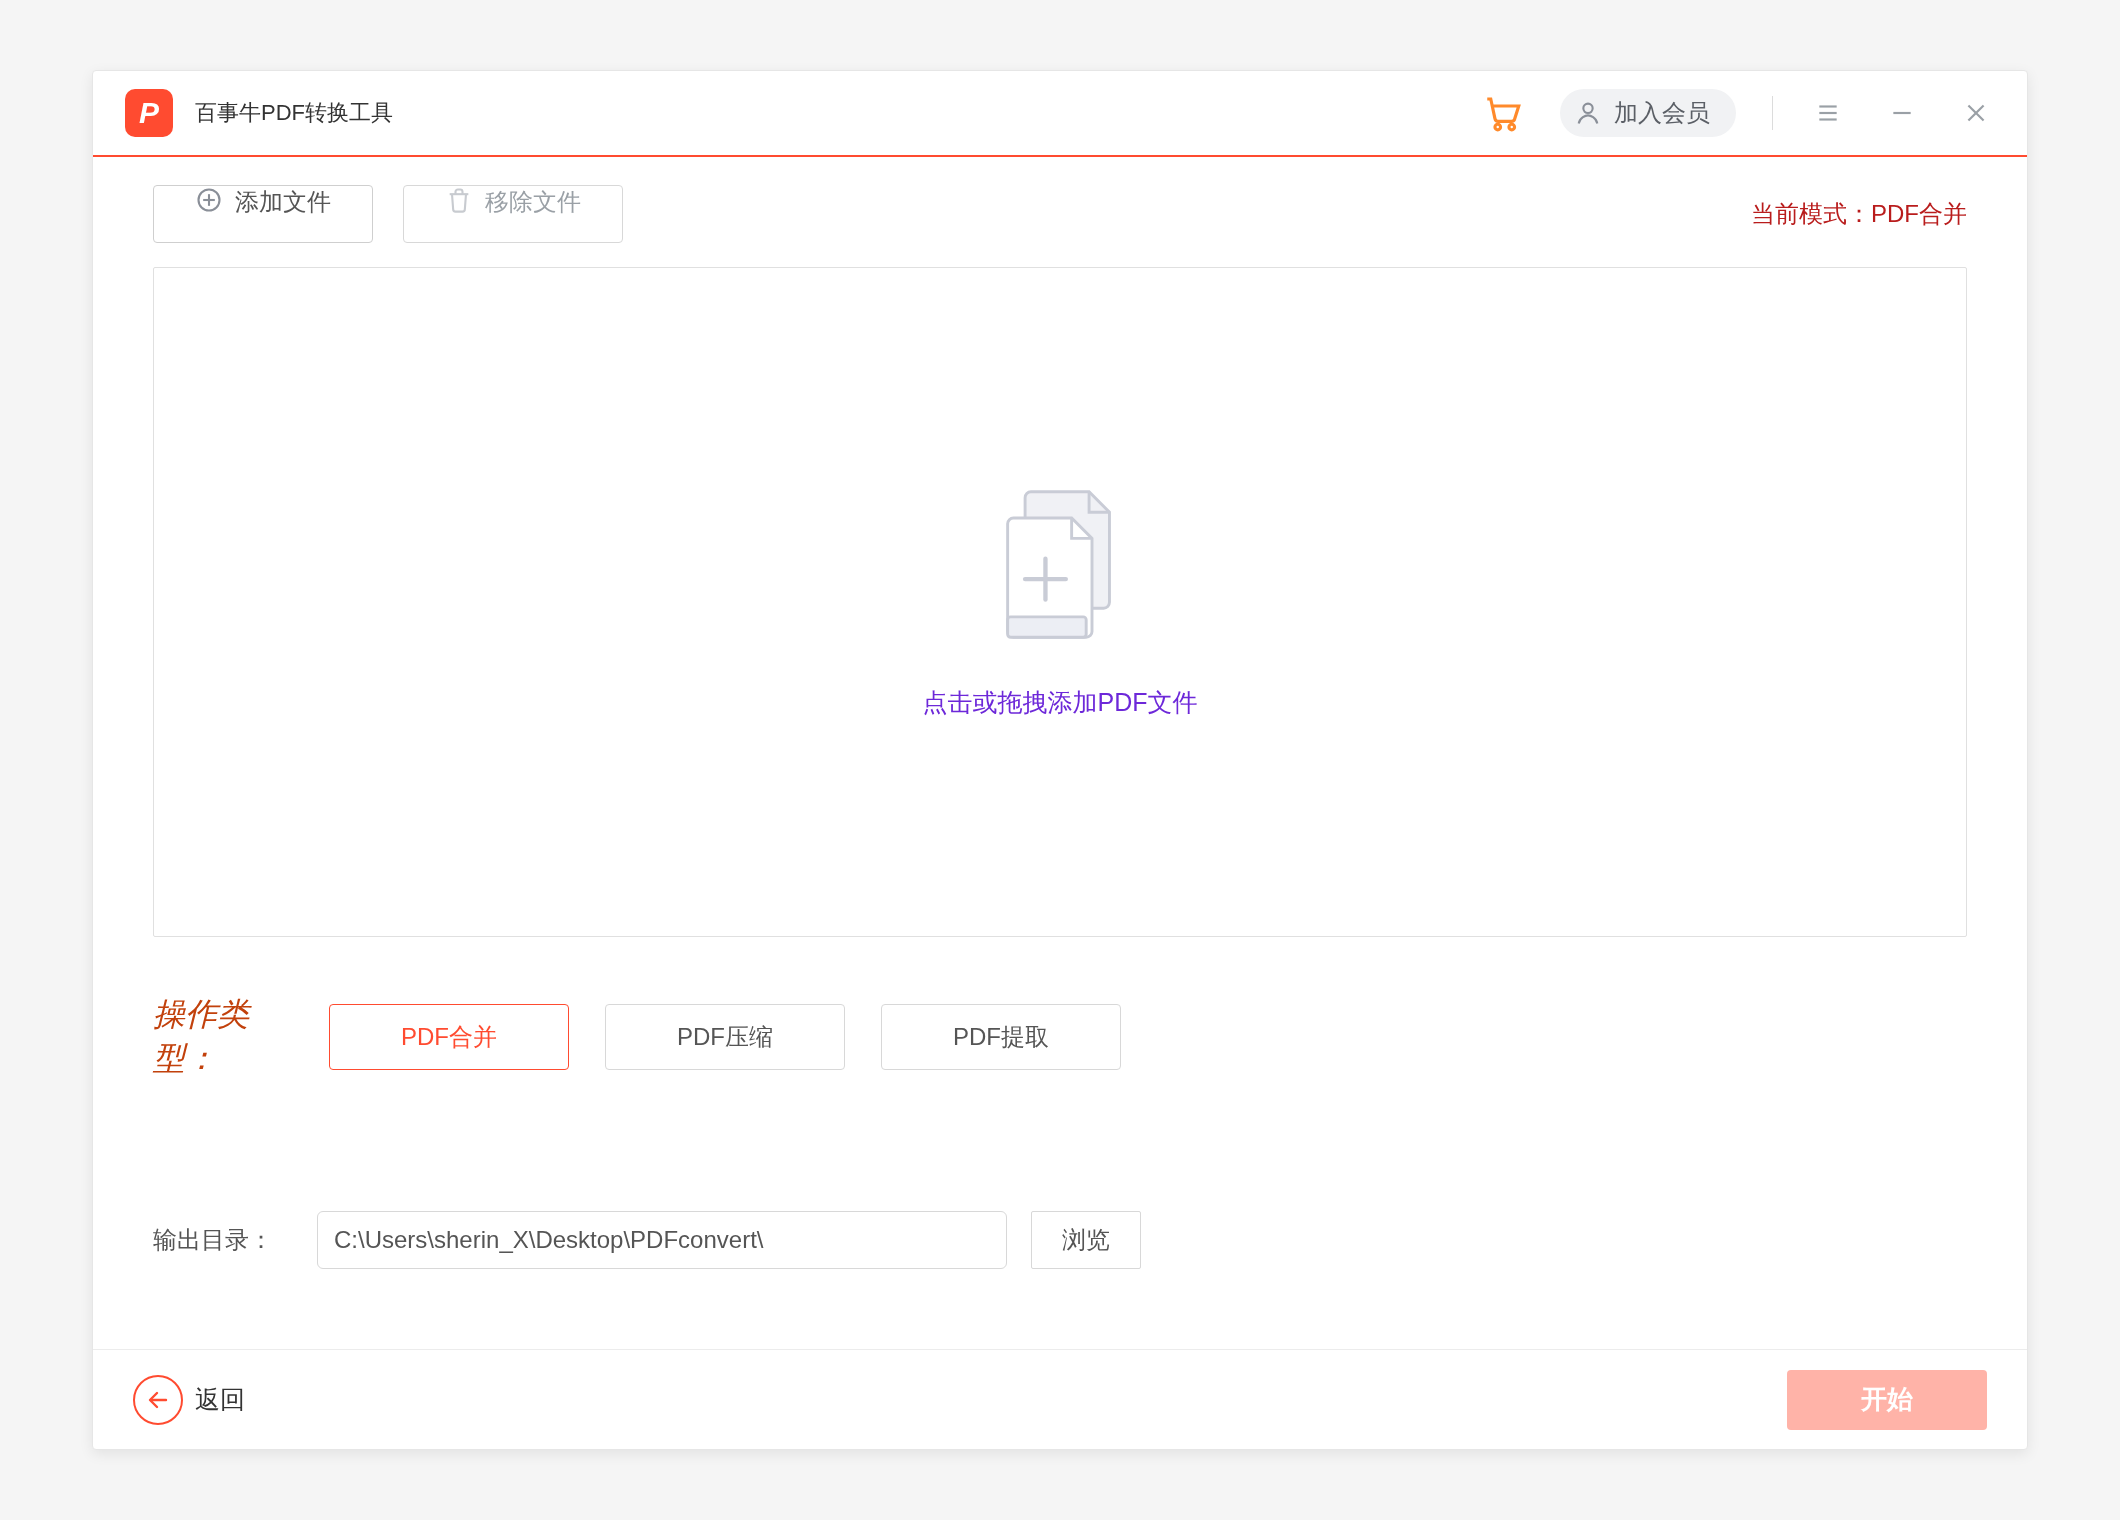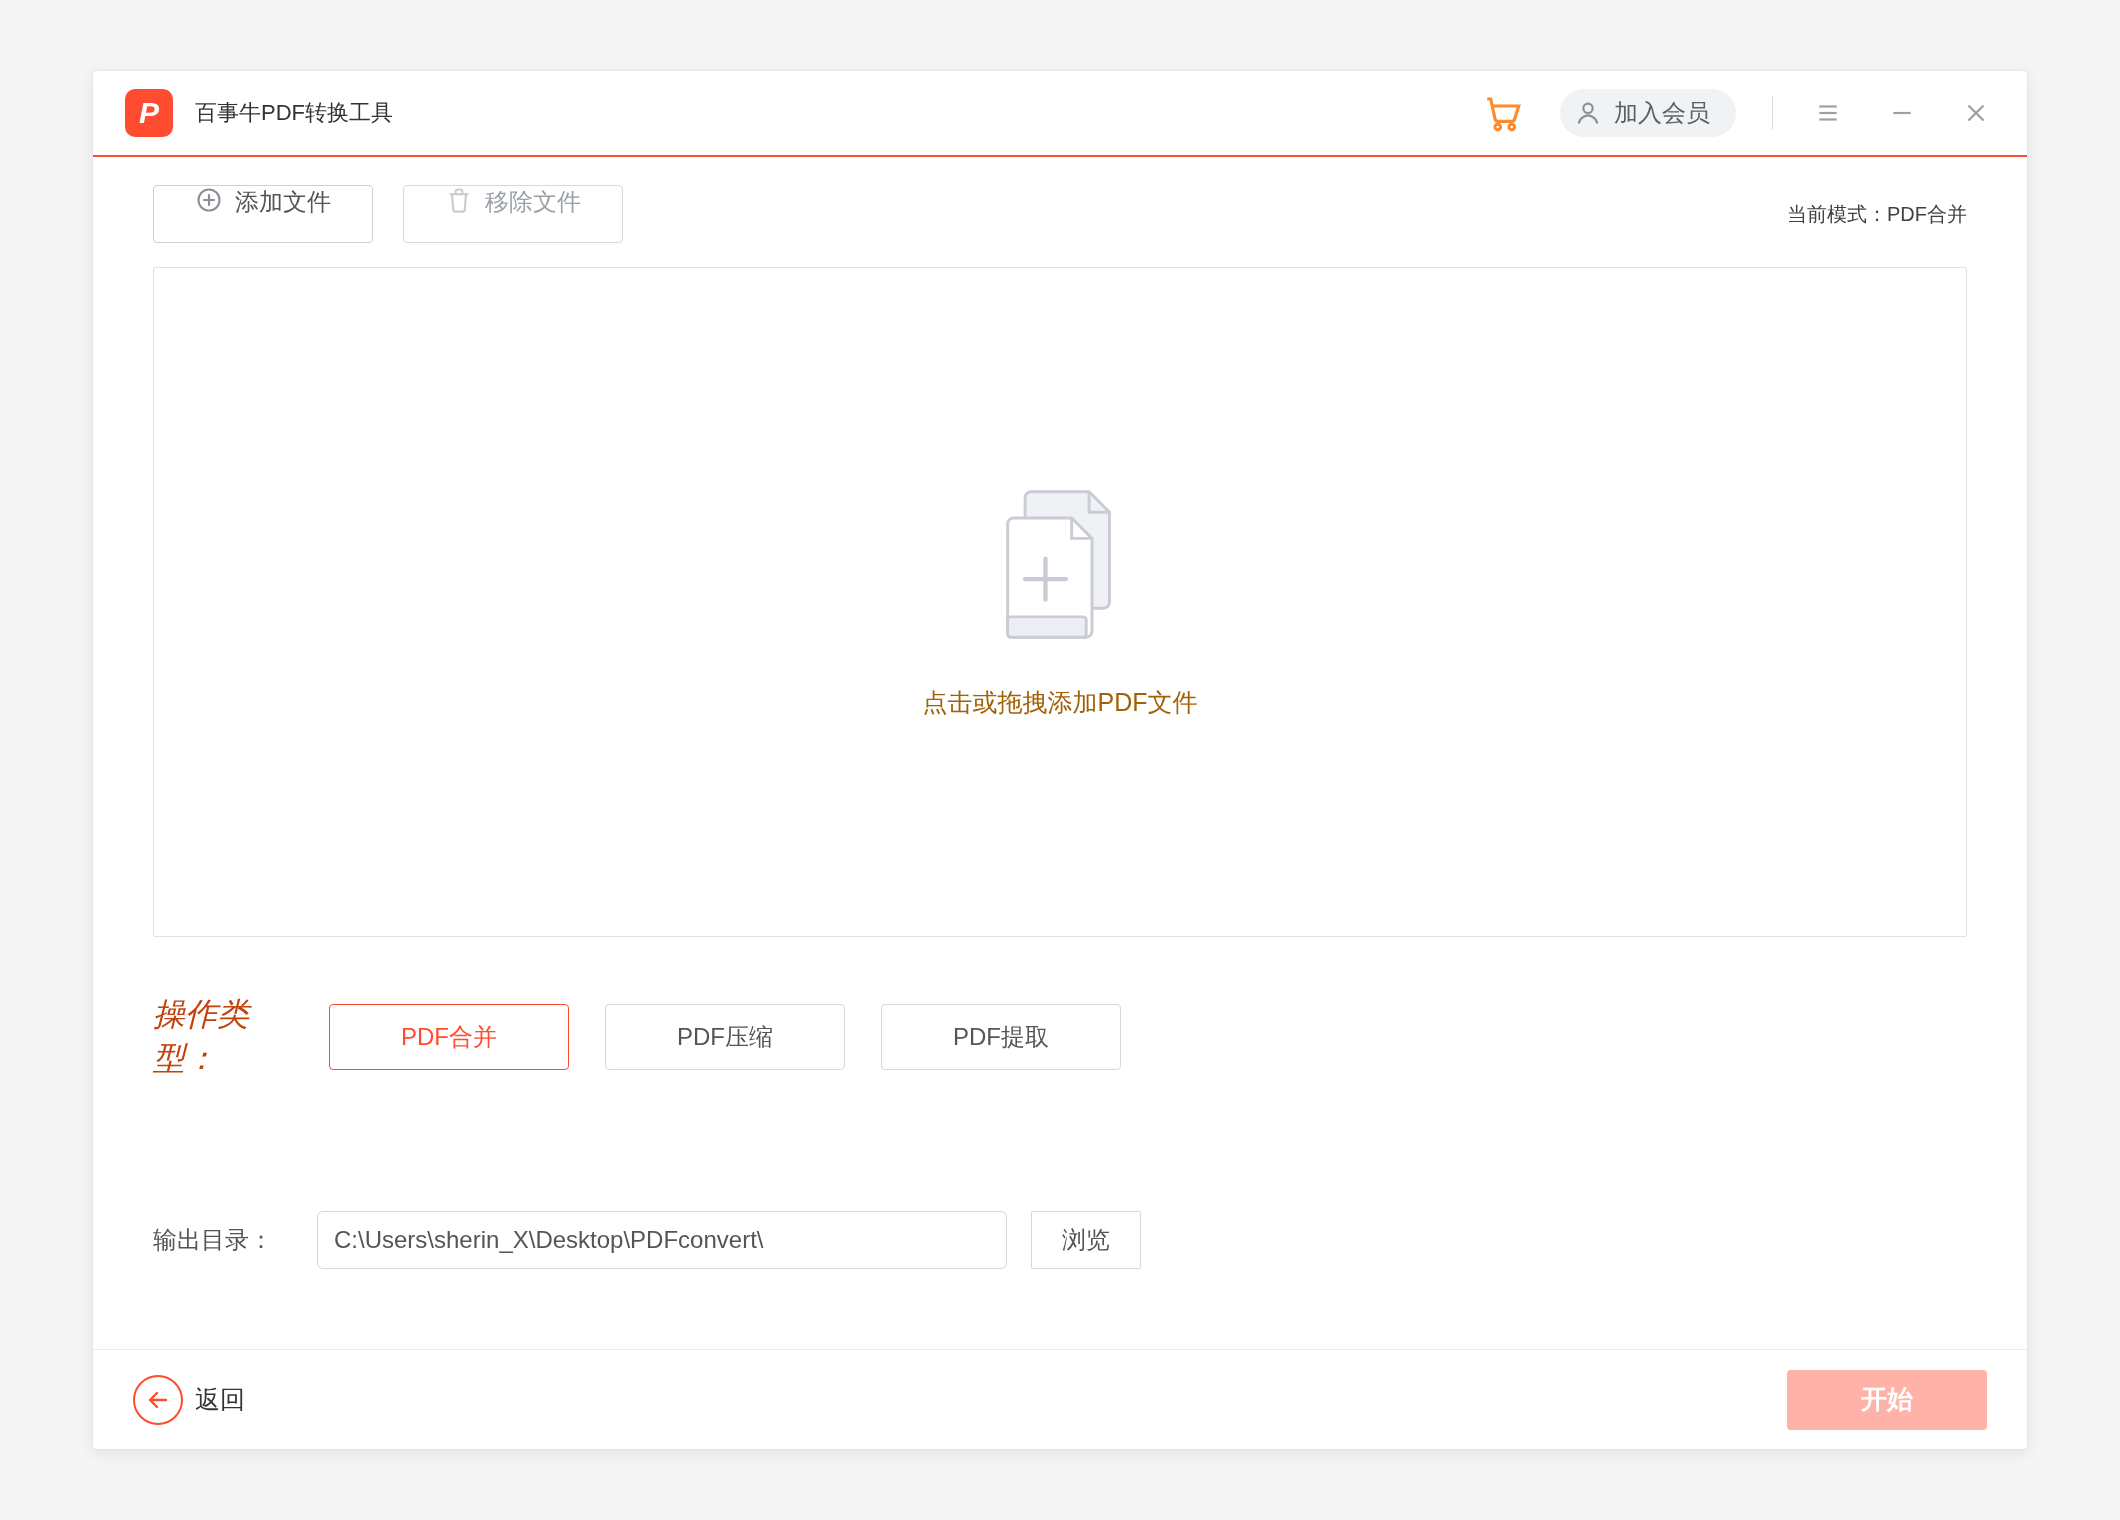--- a/index.html
+++ b/index.html
@@ -62,31 +62,31 @@
   }
   .tool-btn {
     display:flex; justify-content:center; gap:12px;
     border:1px solid #d8d8d8; border-radius:4px;
     height:58px; width:220px;
     color:#9aa0a6; font-size:24px;
     cursor:pointer; background:#fff;
   }
   .tool-btn.enabled { color:#555; border-color:#cfcfcf; }
   .tool-btn svg{ width:28px; height:28px; }
-  .mode-label { margin-left:auto; font-size:20px; color:#404040; }
+  .mode-label { margin-left:auto; font-size:24px; color:#b91c1c; }
   .dropzone {
     margin-top: 24px;
     border:1px solid #e0e0e0; border-radius:2px;
     height: 670px;
     display:flex; flex-direction:column;
     align-items:center; justify-content:center;
     gap: 40px;
     cursor:pointer;
   }
-  .dropzone-hint { font-size:25px; color:#a16207; }
+  .dropzone-hint { font-size:25px; color:#6d28d9; }
   .options {
     margin-top: 56px;
     display:flex; align-items:center; gap: 36px;
   }
   .options-label { font-size:32px; color:#c2410c; width:140px;font-style:italic; }
   .op-btn {
     width:240px; height:66px;
     border:1px solid #d8d8d8; border-radius:4px;
     background:#fff; font-size:24px; color:#555;
     cursor:pointer;

